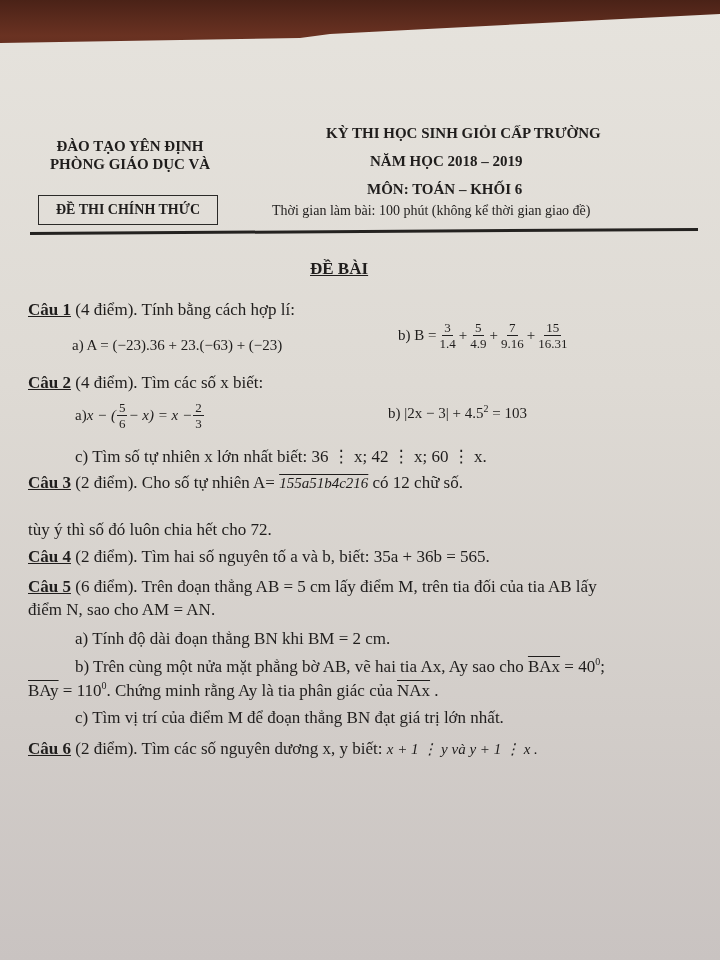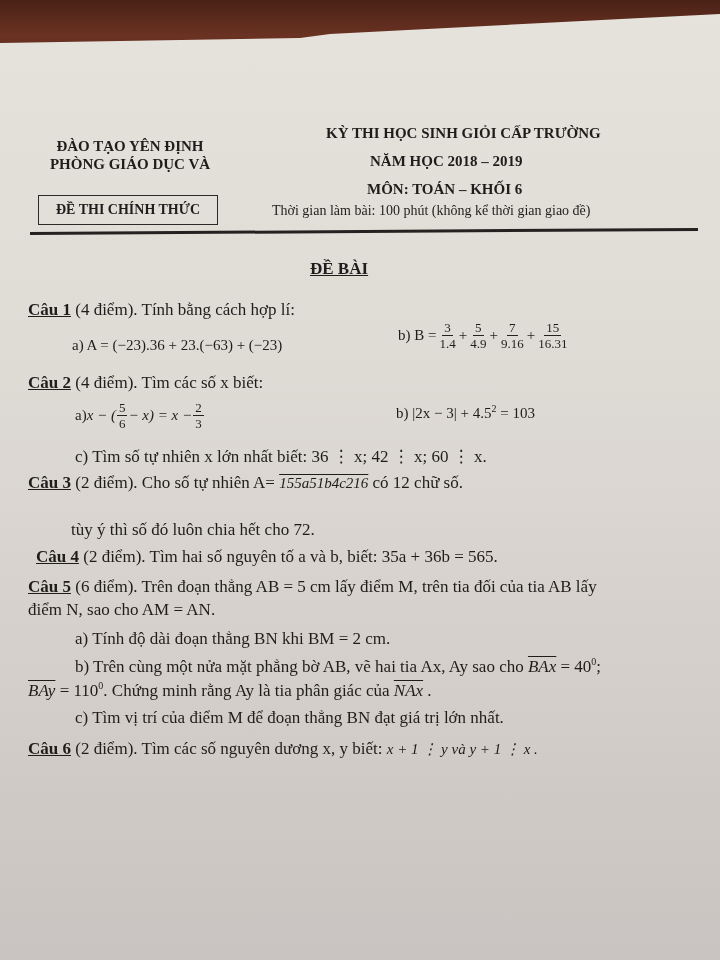--- a/index.html
+++ b/index.html
@@ -32,21 +32,21 @@
     background:#242220; transform:rotate(-0.35deg); transform-origin:left;
   }
   .title { font-weight:bold; font-size:17px; text-decoration:underline;font-family:Liberation Serif, serif; }
   .q { font-size:17px; }
   .q .lbl { font-weight:bold; text-decoration:underline; }
   .math { font-size:15px; }
   .frac { display:inline-flex; flex-direction:column; align-items:center; vertical-align:middle; font-size:13px; line-height:15px; margin:0 1px; }
   .frac .num { padding:0 2px; border-bottom:1px solid #222; }
   .frac .den { padding:0 2px; }
   .over { text-decoration:overline; font-style:italic; font-size:15px; }
-  .ang { font-style:italic; text-decoration:overline; }
+  .ang { text-decoration:overline; }
   sup { font-size:10px; }
 </style>
 </head>
 <body>
 
 <div class="table-top"></div>
 <div class="paper">
 
   <div class="abs hdr-left" style="left:40px;top:137px;width:180px;">
     <div>ĐÀO TẠO YÊN ĐỊNH</div>
@@ -102,31 +102,31 @@
     <span class="frac">
         <span class="num">5</span>
         <span class="den">6</span>
       </span>
     <span style="font-style:italic"> − x) = x − </span>
     <span class="frac">
         <span class="num">2</span>
         <span class="den">3</span>
       </span>
   </div>
-  <div class="abs math" style="left:396px;top:403px;">
+  <div class="abs math" style="left:388px;top:403px;">
     <span>b) |2x − 3| + 4.5</span><sup>2</sup><span> = 103</span>
   </div>
   <div class="abs q" style="left:75px;top:446px;">c) Tìm số tự nhiên x lớn nhất biết: 36 ⋮ x; 42 ⋮ x; 60 ⋮ x.</div>
 
   <div class="abs q" style="left:28px;top:473px;">
     <span class="lbl">Câu 3</span><span> (2 điểm). Cho số tự nhiên A= </span><span class="over">155a51b4c216</span><span> có 12 chữ số.</span>
   </div>
-  <div class="abs q" style="left:28px;top:520px;margin-left:43px;">tùy ý thì số đó luôn chia hết cho 72.</div>
+  <div class="abs q" style="left:28px;top:520px;">tùy ý thì số đó luôn chia hết cho 72.</div>
 
-  <div class="abs q" style="left:28px;top:547px;margin-left:8px;">
+  <div class="abs q" style="left:28px;top:547px;">
     <span class="lbl">Câu 4</span><span> (2 điểm). Tìm hai số nguyên tố a và b, biết: 35a + 36b = 565.</span>
   </div>
 
   <div class="abs q" style="left:28px;top:577px;">
     <span class="lbl">Câu 5</span><span> (6 điểm). Trên đoạn thẳng AB = 5 cm lấy điểm M, trên tia đối của tia AB lấy</span>
   </div>
   <div class="abs q" style="left:28px;top:600px;">điểm N, sao cho AM = AN.</div>
   <div class="abs q" style="left:75px;top:629px;font-family:Liberation Serif, serif;">a) Tính độ dài đoạn thẳng BN khi BM = 2 cm.</div>
   <div class="abs q" style="left:75px;top:656px;">
     <span>b) Trên cùng một nửa mặt phẳng bờ AB, vẽ hai tia Ax, Ay sao cho </span><span class="ang">BAx</span><span> = 40</span><sup>0</sup><span>;</span>

